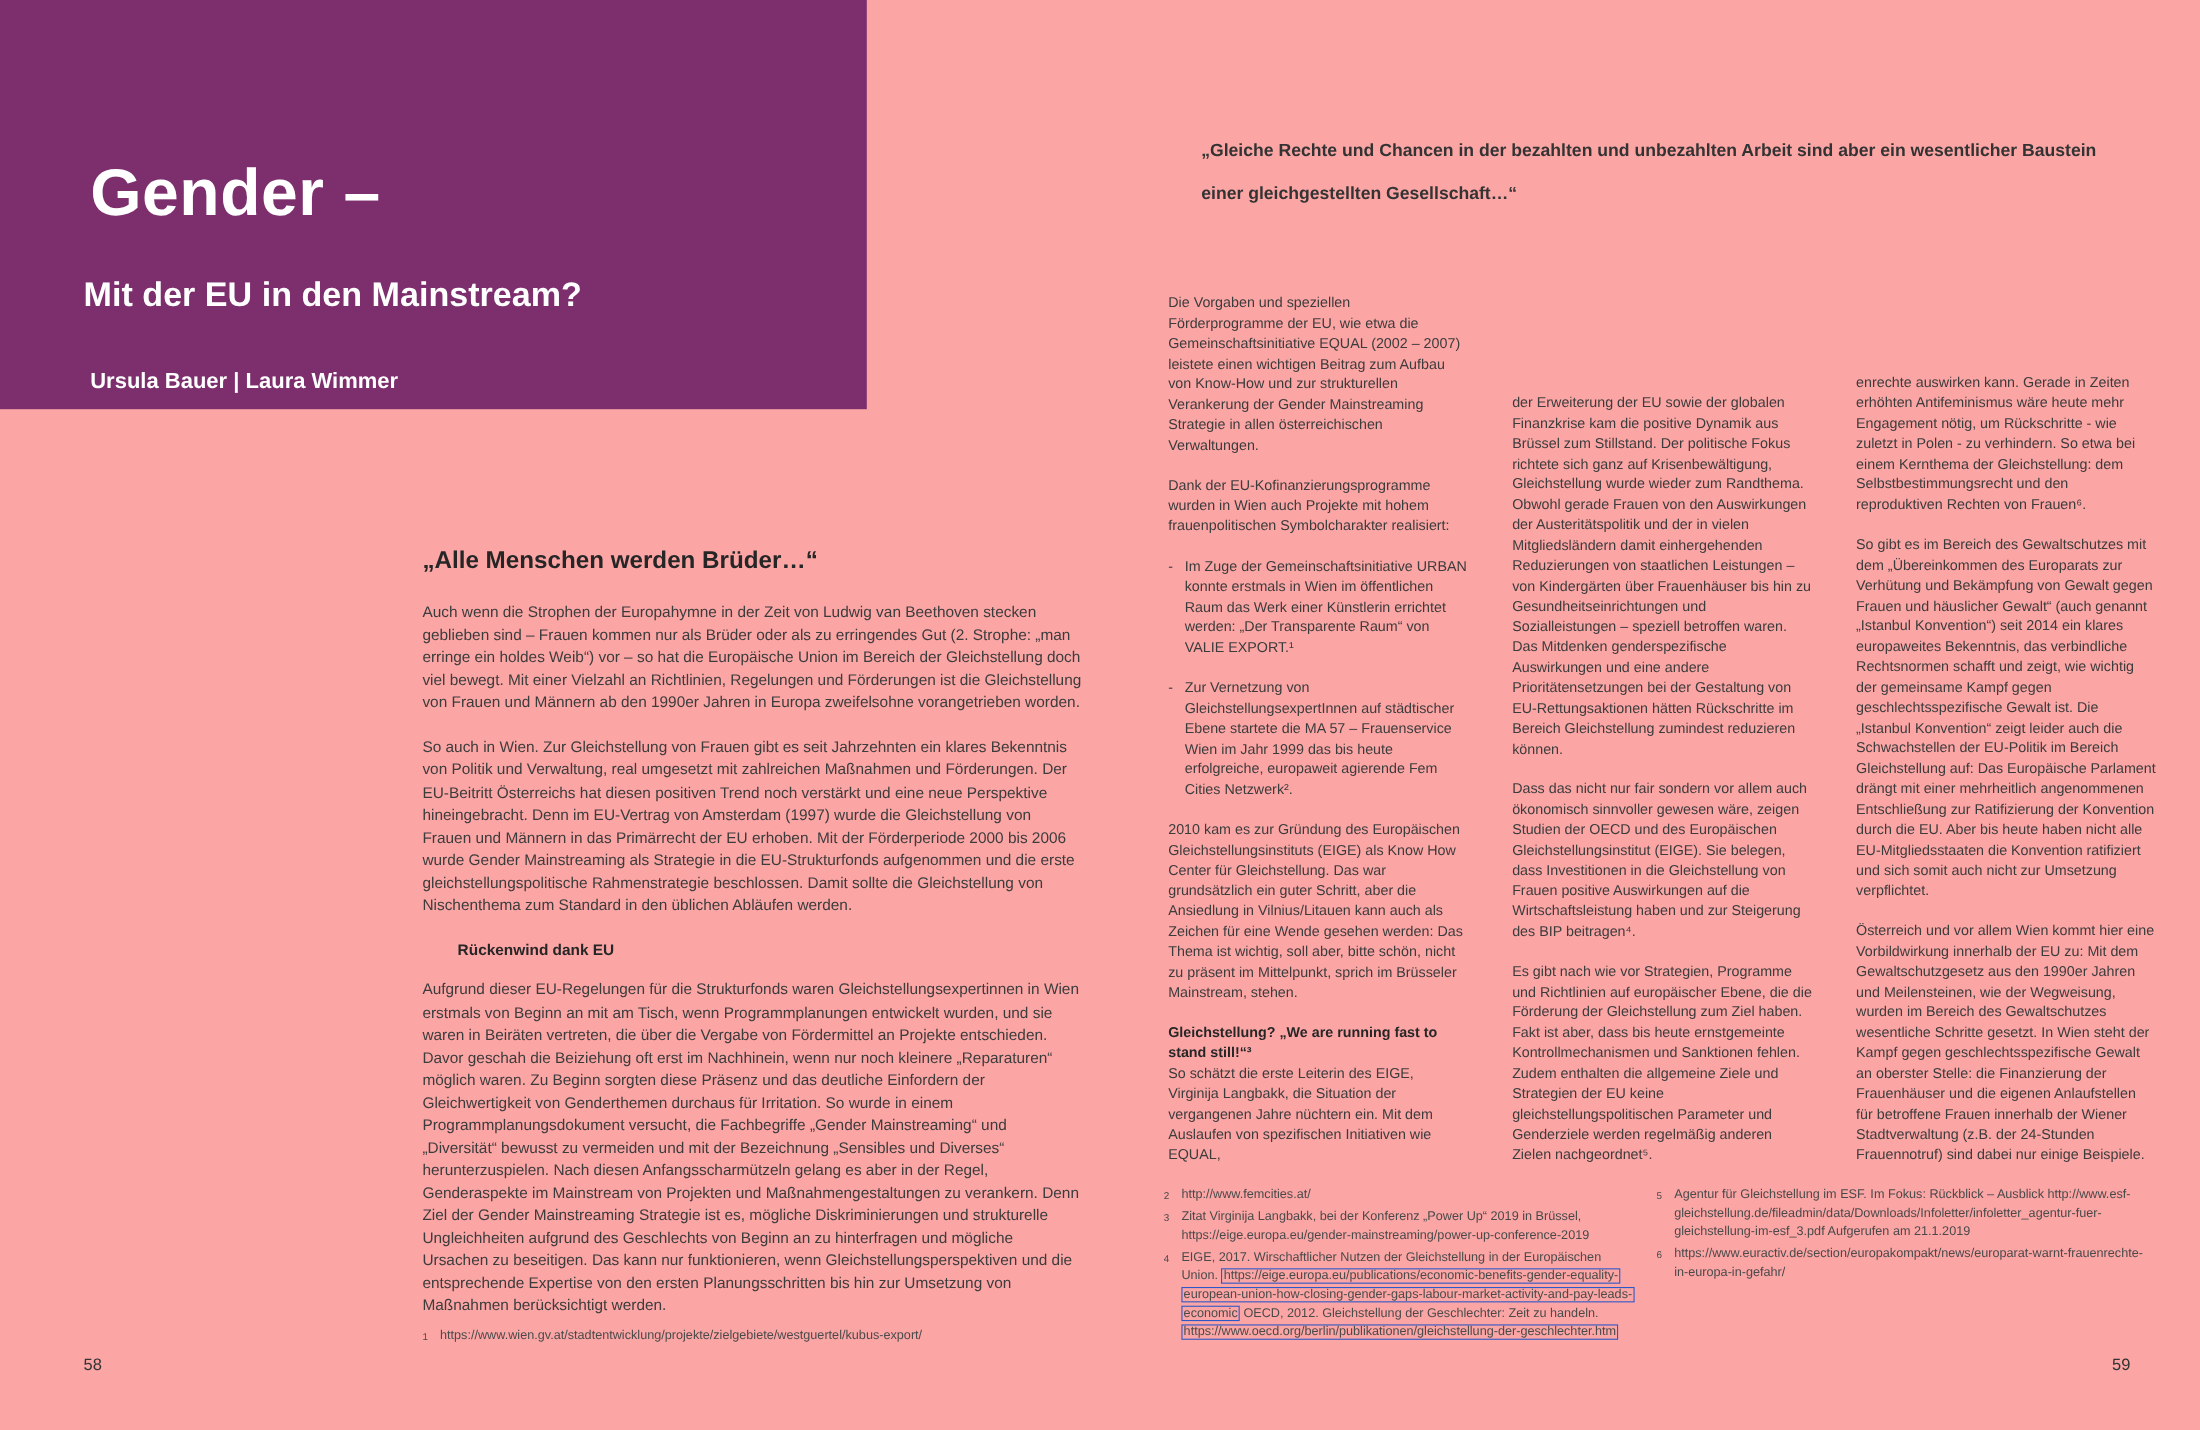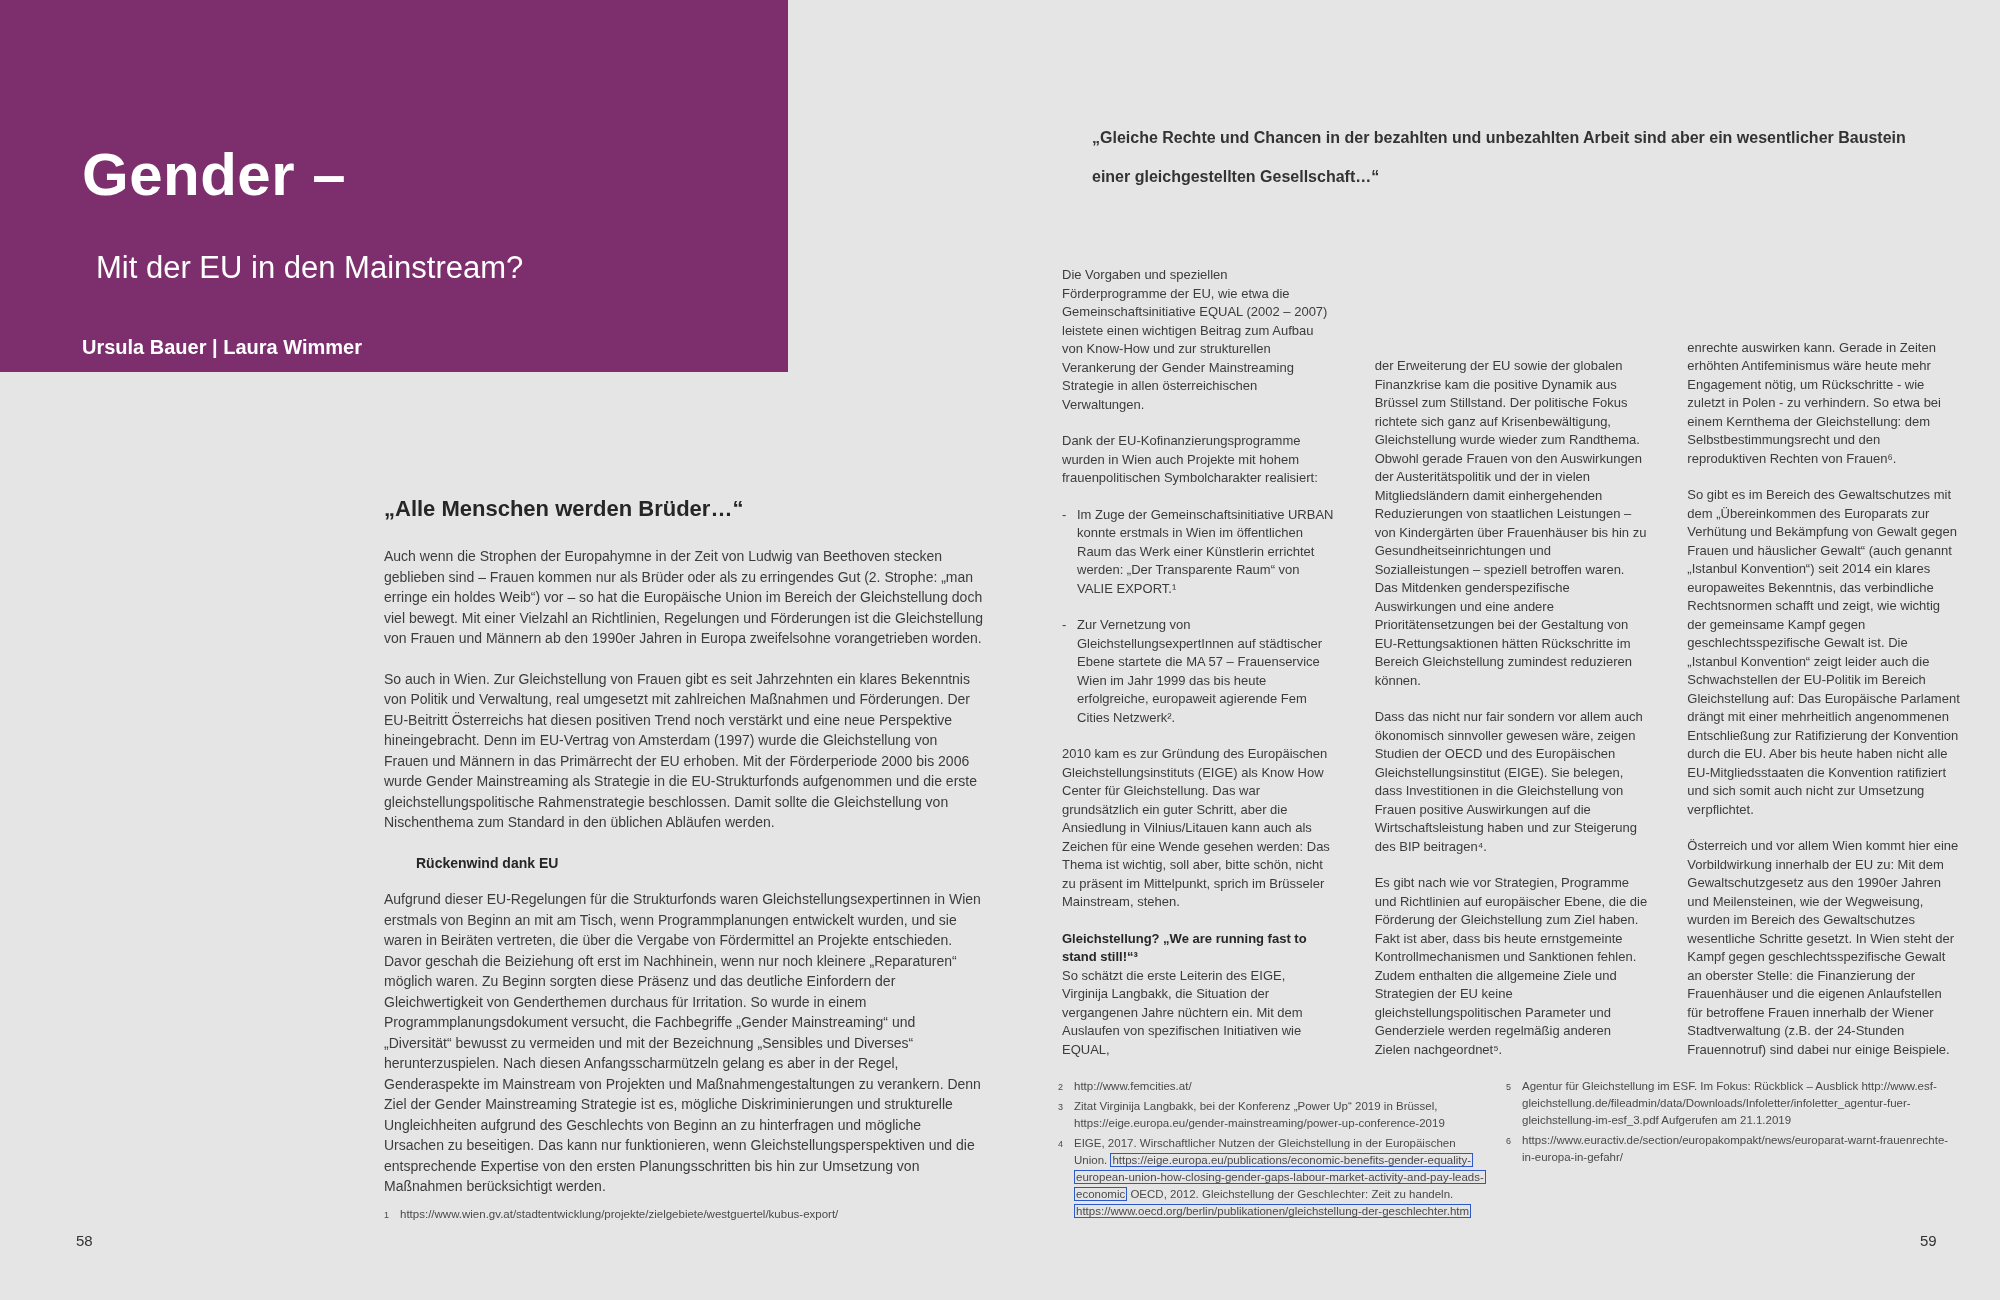--- a/index.html
+++ b/index.html
@@ -1,40 +1,40 @@
 <!DOCTYPE html>
 <html lang="de"><head>
 <meta charset="utf-8">
 <style>
   * { box-sizing: border-box; }
   html, body { margin: 0; padding: 0; background: #ffffff; }
   .canvas {
     position: relative;
     width: 2000px;
     height: 1300px;
-    background: #e5e5e5;
+    background: #fca5a5;
     overflow: hidden;
     font-family: "Liberation Sans", "DejaVu Sans", sans-serif;
     color: #3c3c3c;
   }
 
   
   .hero {
     position: absolute; left: 0; top: 0;
     width: 788px; height: 372px;
     background: #7c2e6d;
     color: #ffffff;
   }
   .hero-title {
     position: absolute; left: 82px; top: 140px;
     margin: 0; font-size: 60px; font-weight: 700; letter-spacing: 0.5px;
   }
   .hero-sub {
-    position: absolute; left: 96px; top: 250px;
-    margin: 0; font-size: 31px; font-weight: 400;
+    position: absolute; left: 76px; top: 250px;
+    margin: 0; font-size: 31px; font-weight: 700;
   }
   .hero-authors {
     position: absolute; left: 82px; top: 336px;
     font-size: 20px; font-weight: 700;
   }
 
   .left-col { position: absolute; left: 384px; top: 496px; width: 600px; }
   .section-heading {
     margin: 0 0 24px 0;
     font-size: 22px; font-weight: 700; color: #262626;

